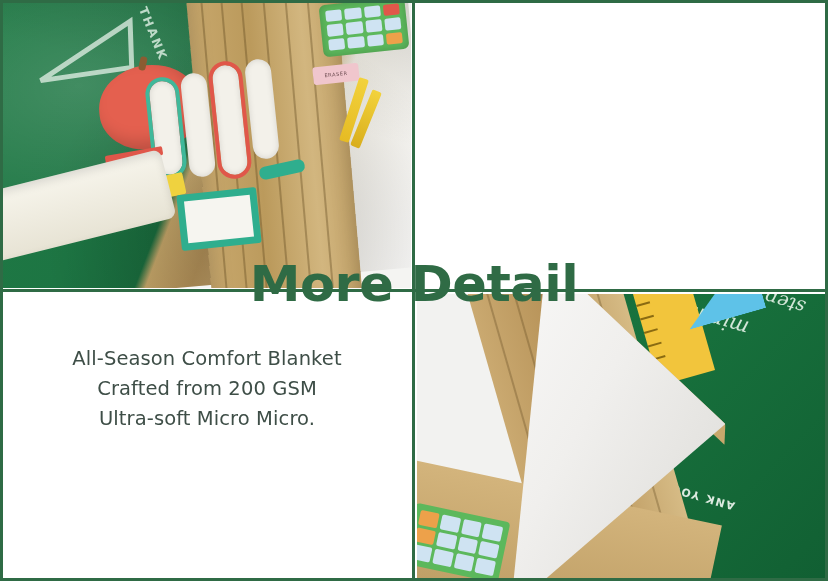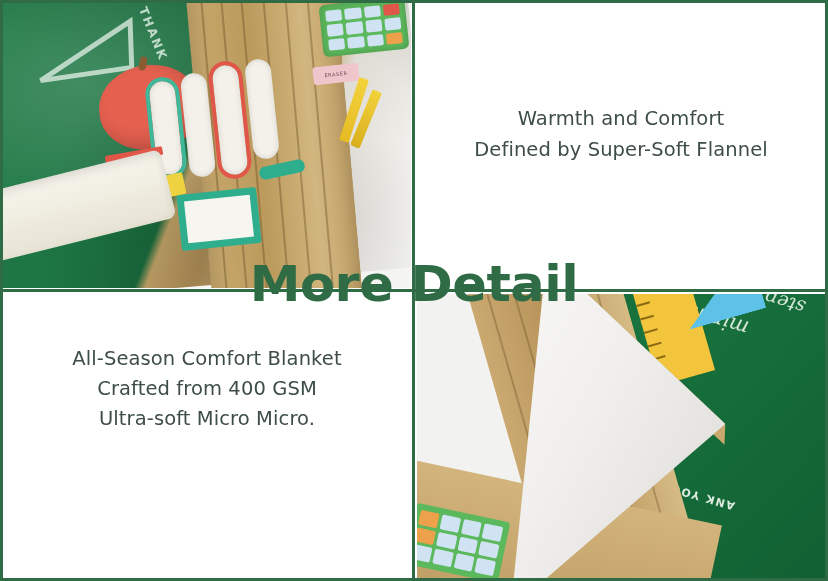--- a/index.html
+++ b/index.html
@@ -255,31 +255,25 @@
       <div class="pen" style="left:96px;top:162px;width:54px;height:10px;background:#5bb7e0;transform:rotate(-8deg)"></div>
       <div class="pen" style="left:102px;top:148px;width:58px;height:9px;background:#e0574a;transform:rotate(-10deg)"></div>
       <div class="pen" style="left:112px;top:176px;width:70px;height:22px;background:#efd23f;transform:rotate(-12deg)"></div>
       <div class="pen" style="left:74px;top:170px;width:16px;height:10px;background:#c77fd0;border-radius:5px;transform:rotate(-12deg)"></div>
 
       <div class="notebook"></div>
       <div class="fringe"></div>
     </div>
   </div>
 
-  <div class="quad q-tr">
-    <div class="textpanel">
-      <div class="line">Warmth and Comfort</div>
-      <div class="line">Defined by Super-Soft Flannel</div>
-    </div>
-  </div>
 
   <div class="quad q-bl">
     <div class="textpanel">
       <div class="line">All-Season Comfort Blanket</div>
-      <div class="line">Crafted from 400 GSM</div>
+      <div class="line">Crafted from 200 GSM</div>
       <div class="line">Ultra-soft Micro Micro.</div>
     </div>
   </div>
 
   <div class="quad q-br">
     <div class="photo2">
       <div class="p2-green"></div>
 
       <div class="p2-script" style="left:268px;top:14px;font-size:21px;transform:rotate(196deg)">minds</div>
       <div class="p2-script" style="left:320px;top:-6px;font-size:19px;transform:rotate(196deg)">step sh</div>

